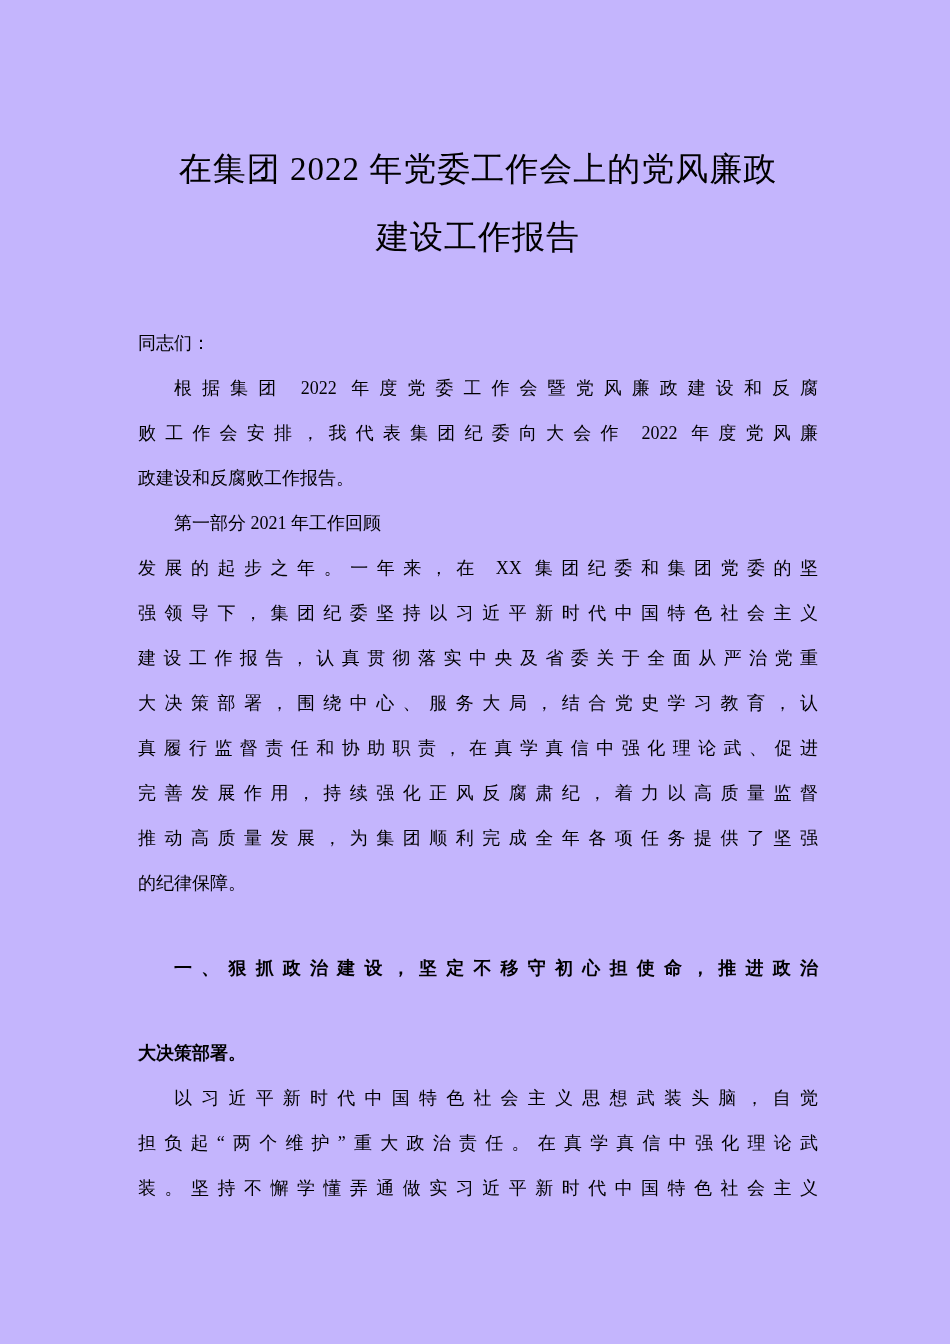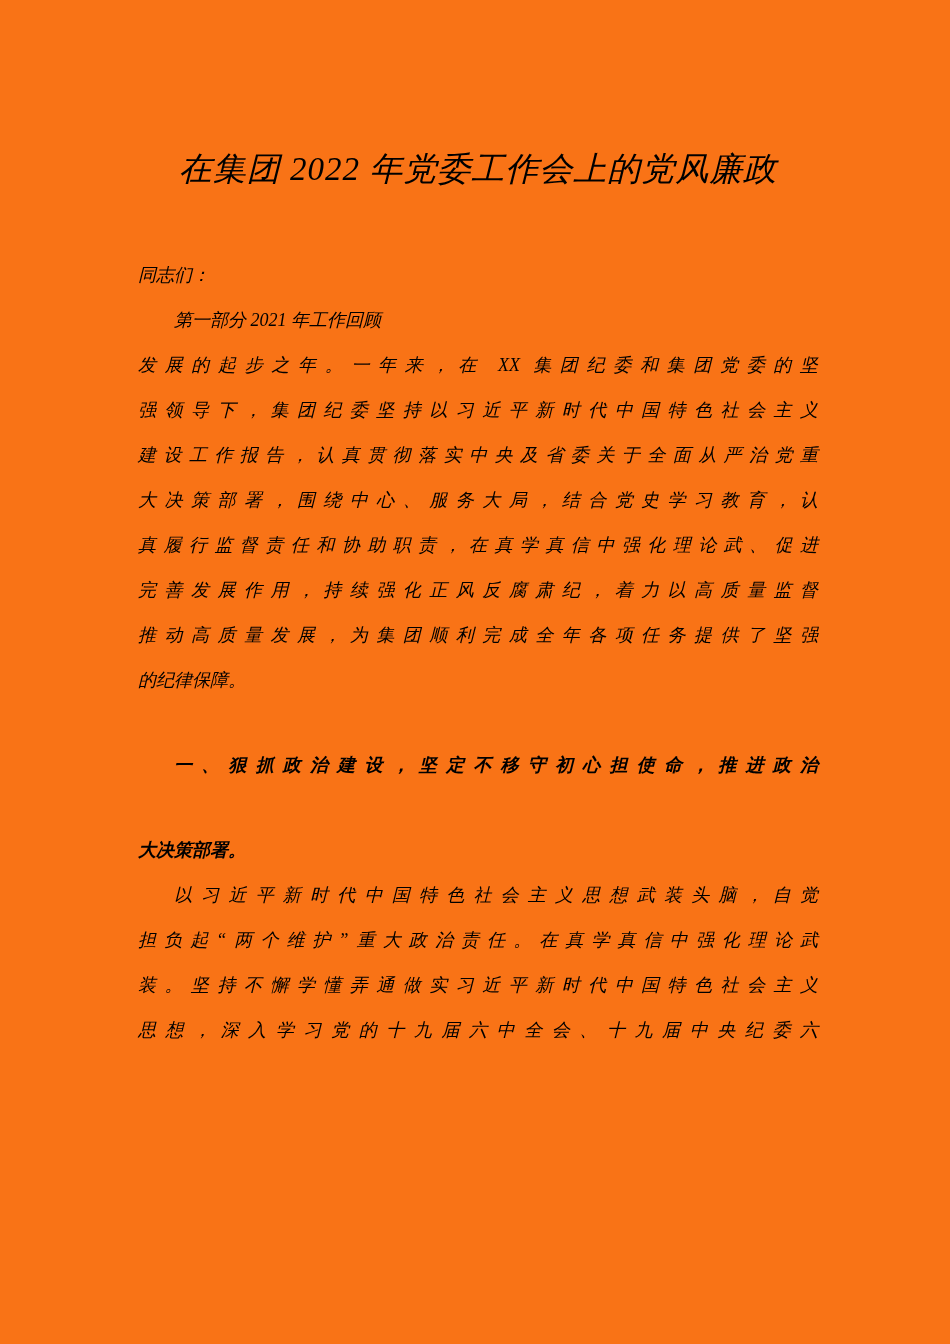--- a/index.html
+++ b/index.html
@@ -4,27 +4,26 @@
 <style>
   html, body {
     margin: 0;
     padding: 0;
     background: #ffffff;
   }
   .page {
     position: relative;
     width: 950px;
     height: 1344px;
-    background: #f97316;
+    background: #c4b5fd;
     color: #000000;
     overflow: hidden;
     box-sizing: border-box;
     padding: 135px 132px 0 138px;
     font-family: "Liberation Serif", sans-serif;
-    font-style: italic;
   }
   .doc-title {
     font-family: "Liberation Serif", serif;
     font-size: 33px;
     line-height: 68px;
     font-weight: 400;
     text-align: center;
     margin: 0 0 50px 0;
     letter-spacing: 1px;
   }
@@ -55,24 +54,30 @@
   .line.indent {
     text-indent: 2em;
   }
 </style>
 </head>
 <body>
 
 <div class="page">
   <h1 class="doc-title">
     <span class="title-line">在集团 2022 年党委工作会上的党风廉政</span>
+    <span class="title-line">建设工作报告</span>
   </h1>
   <div class="doc-body">
       <div class="para">
         <div class="line">同志们：</div>
+      </div>
+      <div class="para">
+        <div class="line indent fill">根据集团 2022 年度党委工作会暨党风廉政建设和反腐</div>
+        <div class="line fill">败工作会安排，我代表集团纪委向大会作 2022 年度党风廉</div>
+        <div class="line">政建设和反腐败工作报告。</div>
       </div>
       <div class="para">
         <div class="line indent">第一部分 2021 年工作回顾</div>
       </div>
       <div class="para">
         <div class="line fill">发展的起步之年。一年来，在 XX 集团纪委和集团党委的坚</div>
         <div class="line fill">强领导下，集团纪委坚持以习近平新时代中国特色社会主义</div>
         <div class="line fill">建设工作报告，认真贯彻落实中央及省委关于全面从严治党重</div>
         <div class="line fill">大决策部署，围绕中心、服务大局，结合党史学习教育，认</div>
         <div class="line fill">真履行监督责任和协助职责，在真学真信中强化理论武、促进</div>
@@ -81,16 +86,15 @@
         <div class="line">的纪律保障。</div>
       </div>
       <div class="para bold">
         <div class="line indent fill">一、狠抓政治建设，坚定不移守初心担使命，推进政治</div>
         <div class="line">大决策部署。</div>
       </div>
       <div class="para">
         <div class="line indent fill">以习近平新时代中国特色社会主义思想武装头脑，自觉</div>
         <div class="line fill">担负起“两个维护”重大政治责任。在真学真信中强化理论武</div>
         <div class="line fill">装。坚持不懈学懂弄通做实习近平新时代中国特色社会主义</div>
-        <div class="line fill">思想，深入学习党的十九届六中全会、十九届中央纪委六</div>
       </div>
     </div>
 </div>
 
 </body></html>

